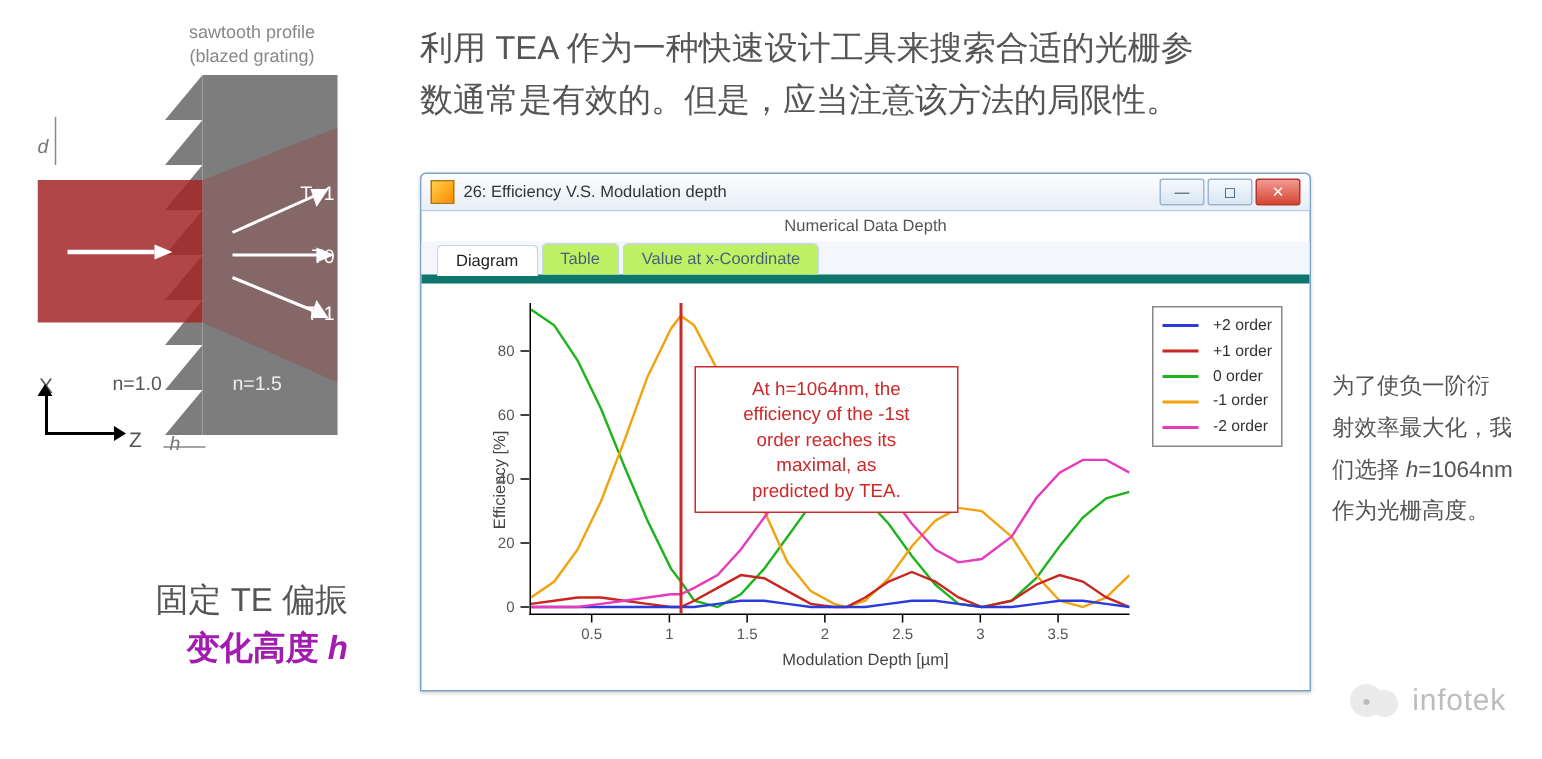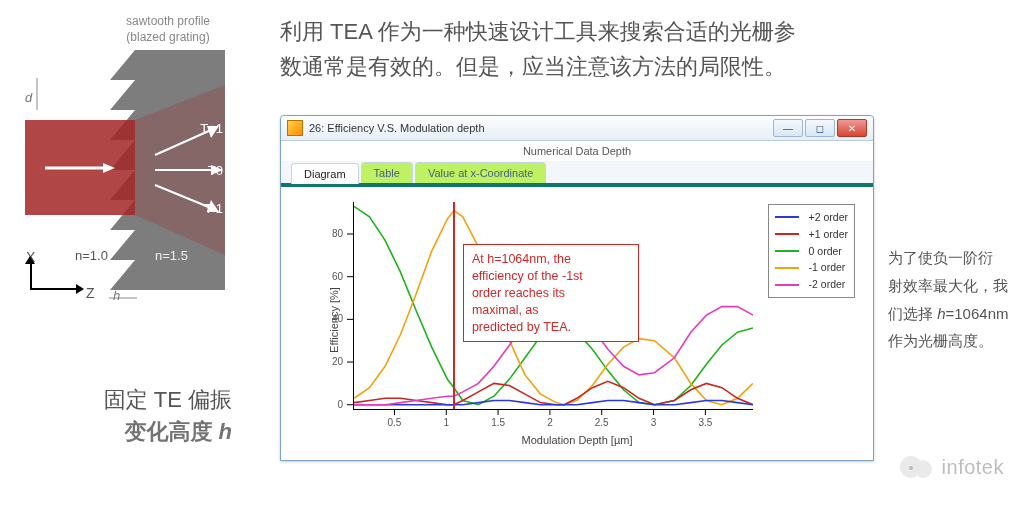--- a/index.html
+++ b/index.html
@@ -1,59 +1,59 @@
 <!DOCTYPE html>
 <html><head>
 <meta charset="utf-8">
 <style>
   html,body{margin:0;padding:0;font-family:"Microsoft YaHei",Arial,sans-serif;background:#fff;color:#333}
   .page{position:relative;width:1028px;height:506px}
   .diagram-lbl{position:absolute;font-size:12px;color:#888;line-height:1.3}
   .diag-img{position:absolute;left:25px;top:30px;width:215px;height:270px}
   .ptxt{position:absolute;font-size:22px;color:#555;line-height:1.6}
   .small{font-size:15px}
-  .ptxt b{color:#737373}
+  .ptxt b{color:#a21caf}
   .ptxt .it{font-style:italic}
   .leftlbl{text-align:right}
 
   
   .win{position:absolute;left:280px;top:115px;width:592px;height:344px;
        border:1px solid #7aa3c7;border-radius:4px 4px 0 0;background:#fff;
        box-shadow:0 1px 3px rgba(0,0,0,.2);font-size:11px}
   .titlebar{height:24px;background:linear-gradient(#fdfdfe,#e7eef7);
        border-bottom:1px solid #b8cde2;border-radius:4px 4px 0 0;
        display:flex;align-items:center;padding:0 6px;color:#333}
   .titlebar .ticon{width:14px;height:14px;margin-right:6px;
        background:linear-gradient(135deg,#ffd24a,#ff8a00);border:1px solid #b37400}
   .winbtns{margin-left:auto;display:flex;gap:2px}
   .wbtn{width:28px;height:16px;border:1px solid #9cb6d0;border-radius:2px;
        background:linear-gradient(#f4f8fc,#d9e7f4);display:flex;align-items:center;
        justify-content:center;color:#35506b;font-size:10px;cursor:default}
   .wbtn.close{background:linear-gradient(#f29a94,#d64532);border-color:#b1392b;color:#fff}
   .subtitle{text-align:center;padding:4px 0;color:#555;font-size:11px}
   .tabs{height:22px;display:flex;align-items:flex-end;gap:0;background:#f3f6fa;
-       border-bottom:4px solid #0f766e;padding-left:10px}
+       border-bottom:6px solid #0f766e;padding-left:10px}
   .tab{padding:4px 12px;border:1px solid #c7d6e5;border-bottom:none;
        border-radius:4px 4px 0 0;background:#bef264;color:#4a6079;margin-right:2px}
   .tab.active{background:#fff;color:#222;position:relative;top:1px}
 
   .plot{position:absolute;left:14px;top:78px;right:14px;bottom:14px;background:#fff}
   .axes{position:absolute;left:58px;top:8px;right:106px;bottom:36px;
         border-left:1px solid #000;border-bottom:1px solid #000}
   .ytitle{position:absolute;left:6px;top:50%;transform:translateY(-50%) rotate(-90deg);
           transform-origin:center;color:#444;font-size:11px;white-space:nowrap}
   .xtitle{position:absolute;left:50%;bottom:0;transform:translateX(-50%);
           color:#444;font-size:11px}
   .ticks text{font-size:10px;fill:#555}
   .legend{position:absolute;right:4px;top:10px;border:1px solid #888;background:#fff;
           padding:4px 6px;font-size:10.5px;line-height:1.6}
   .legend .row{display:flex;align-items:center;gap:10px}
   .legend .sw{width:24px;height:0;border-top:2px solid}
   .callout{position:absolute;border:1.5px solid #cc2a2a;background:#fff;
-           color:#cc2a2a;font-size:12.5px;line-height:1.35;
+           color:#cc2a2a;text-align:center;font-size:12.5px;line-height:1.35;
            padding:6px 8px}
   .vline{position:absolute;width:0;border-left:2px solid #cc2a2a}
   .watermark{position:absolute;right:24px;bottom:26px;display:flex;align-items:center;
              font-size:20px;color:#bdbdbd;font-weight:400;letter-spacing:.5px}
   .watermark .cloud{width:34px;height:26px;margin-right:8px;position:relative}
   .watermark .cloud::before,.watermark .cloud::after{content:"";position:absolute;
       border-radius:50%;background:#eaeaea}
   .watermark .cloud::before{width:22px;height:22px;left:0;top:2px}
   .watermark .cloud::after{width:18px;height:18px;left:14px;top:6px}
   .watermark .dot{position:absolute;left:15px;top:10px;width:4px;height:4px;

